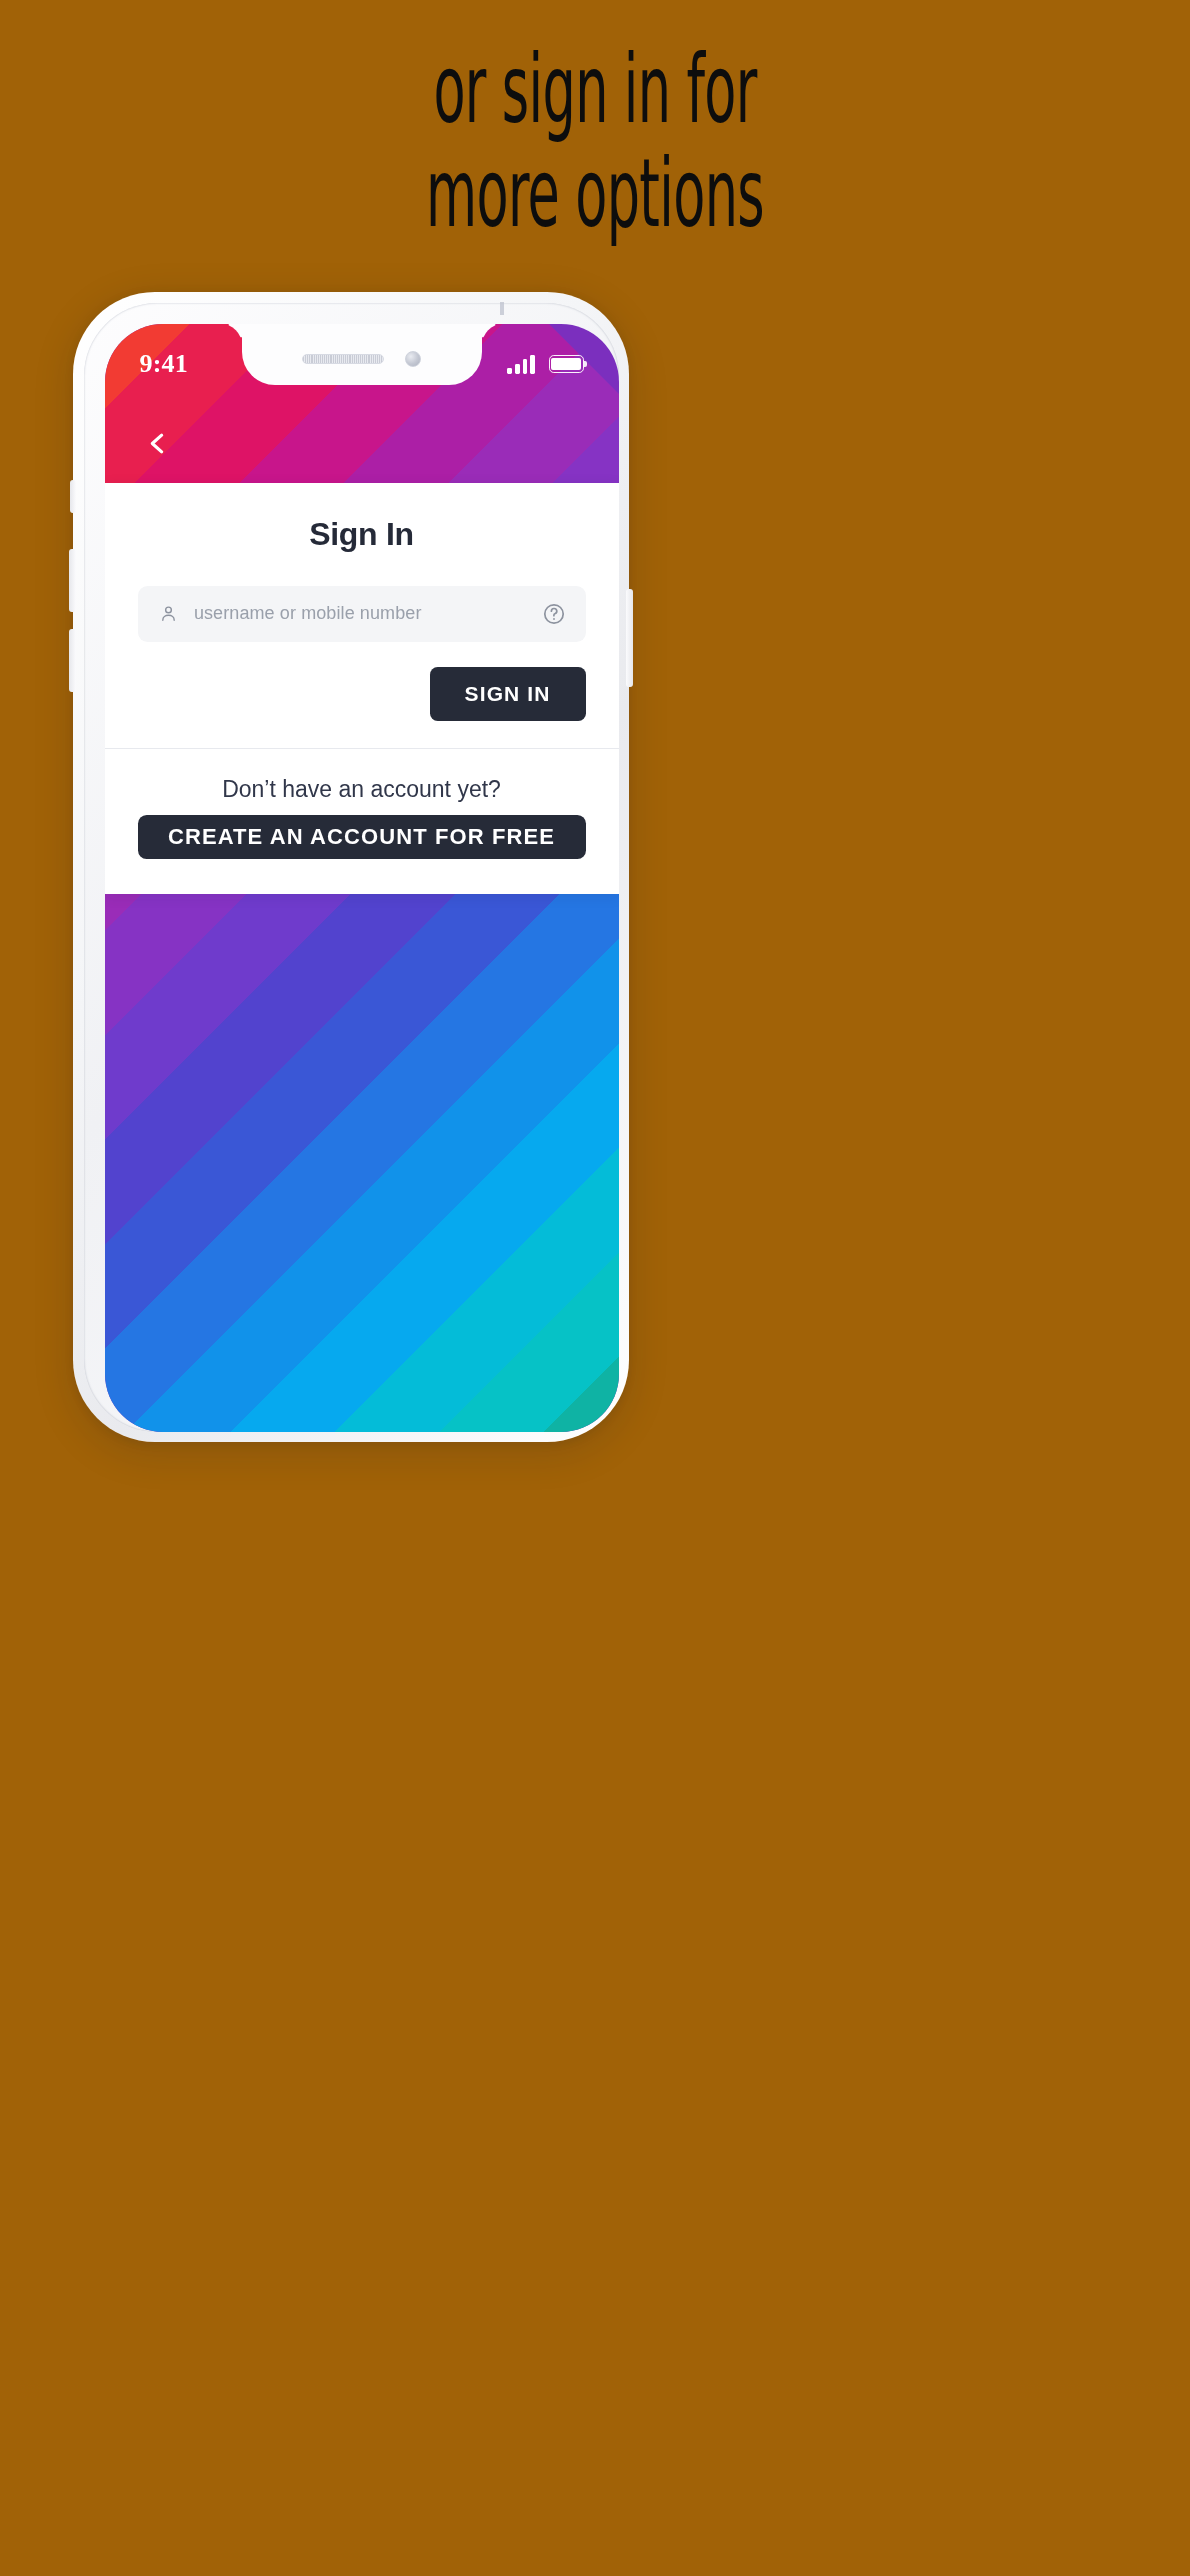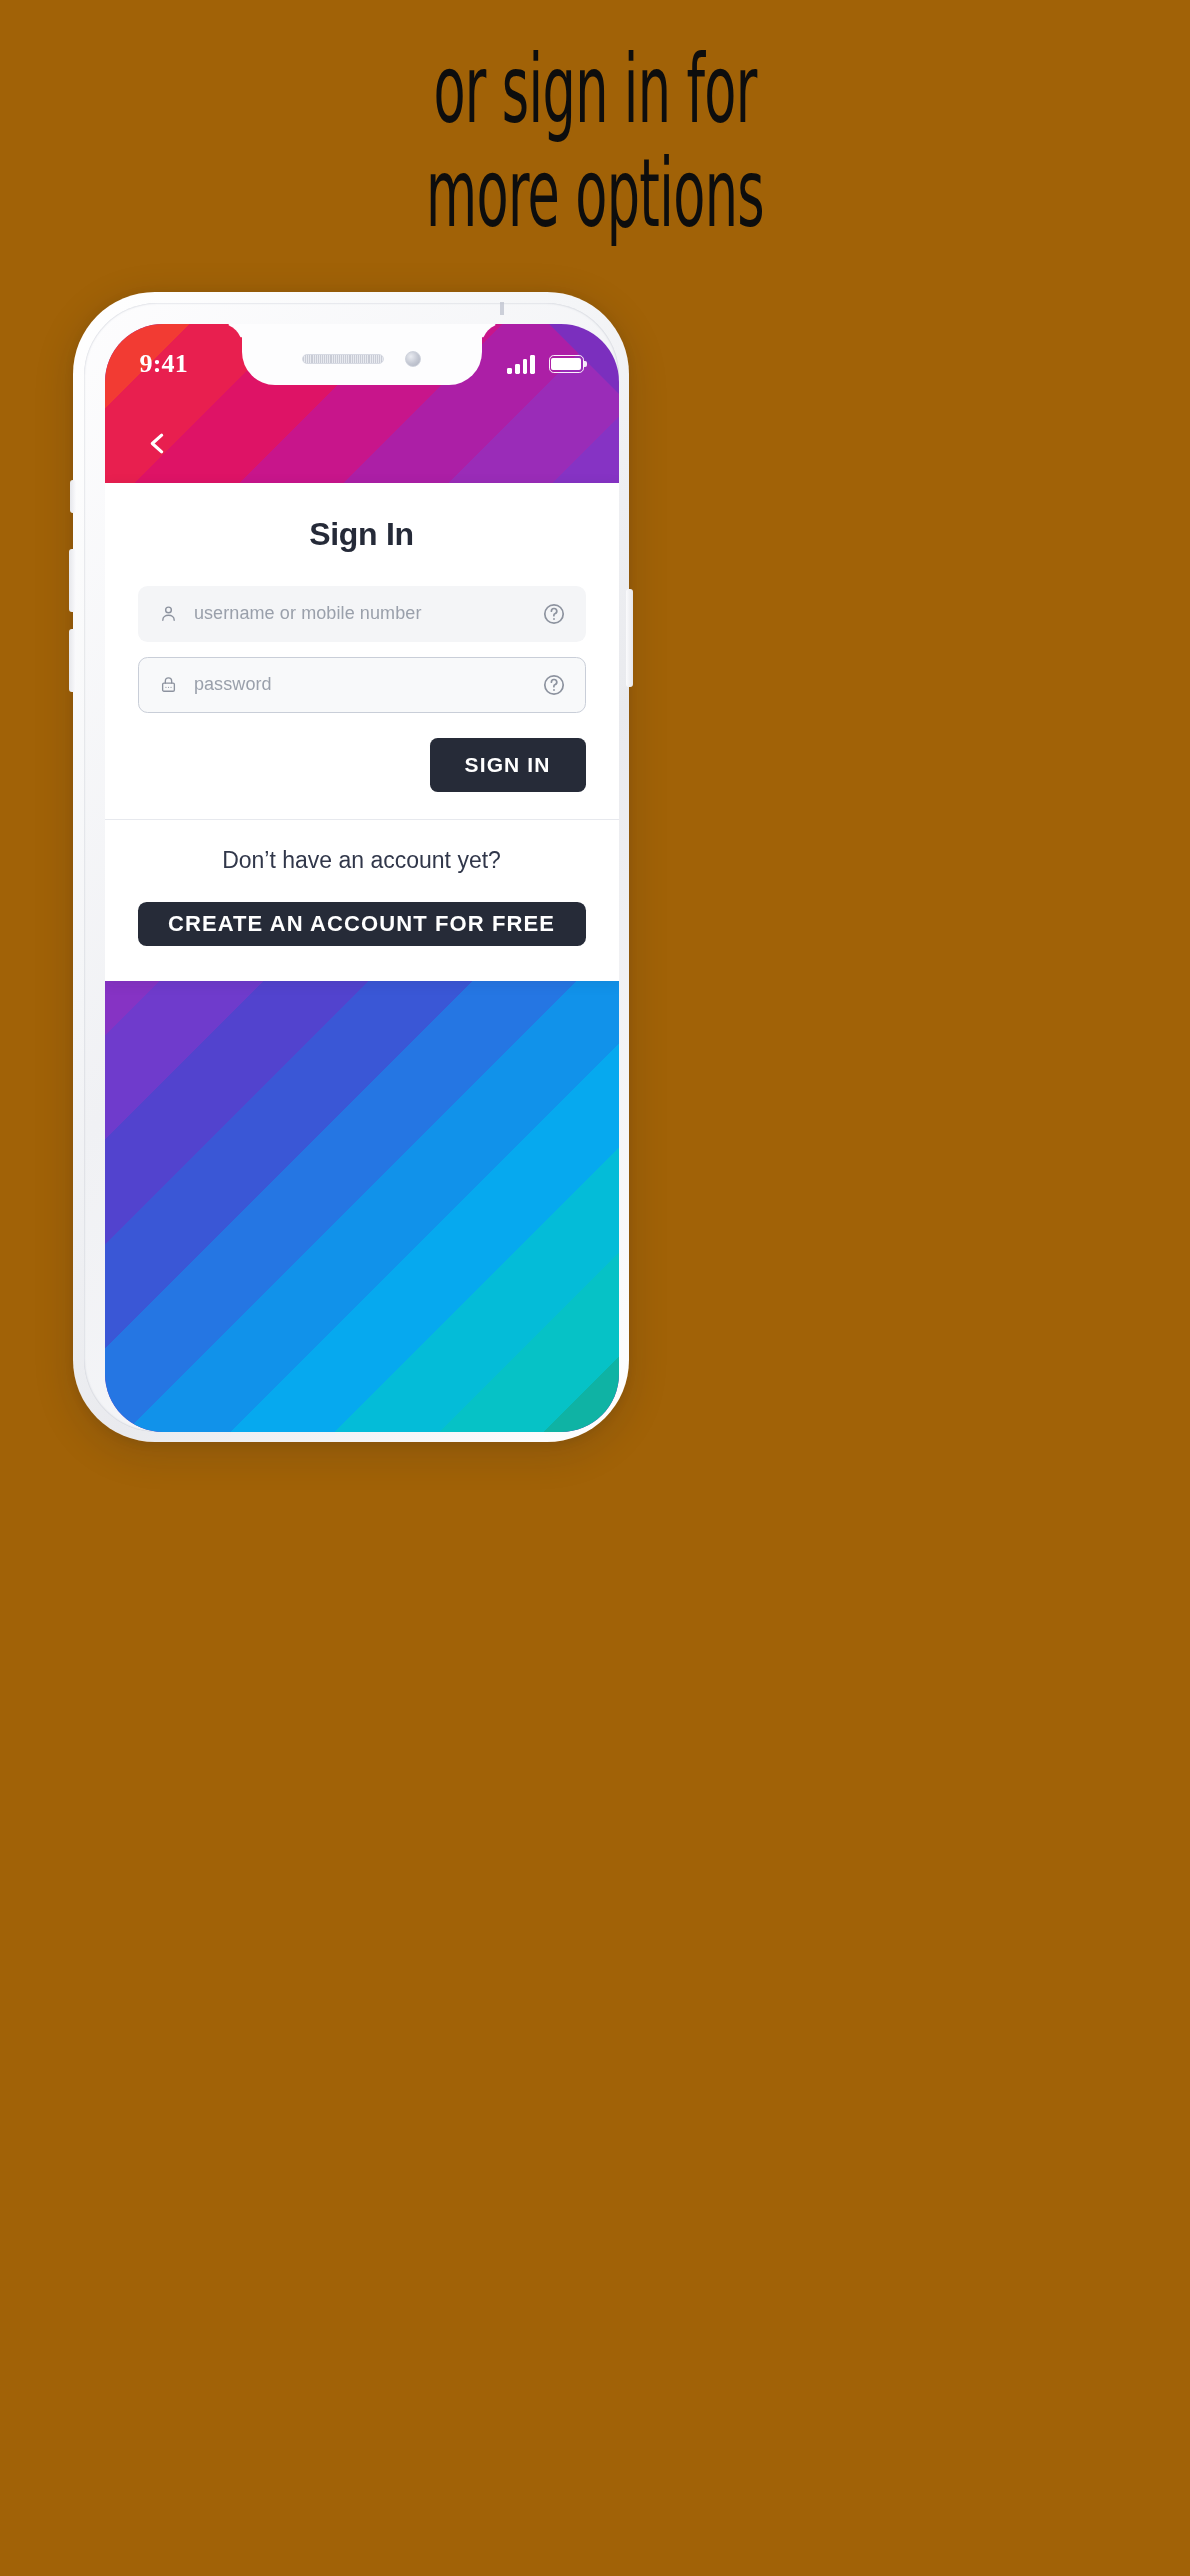--- a/index.html
+++ b/index.html
@@ -158,21 +158,21 @@
     padding:0 35px; height:54px; font-size:21px; font-weight:700;
     letter-spacing:1.1px;
     font-family:"Liberation Sans Narrow","Liberation Sans", sans-serif;
     cursor:pointer;
   }
 
   .card-divider { height:1px; background:#e7e9ee; width:100%; }
 
   .card-bottom { padding:27px 33px 35px; }
   .no-account {
-    text-align:center; font-size:23px; color:#31374a; margin-bottom:28px;
+    text-align:center; font-size:23px; color:#31374a; margin-bottom:12px;
     font-family:"Liberation Sans Narrow","Liberation Sans", sans-serif;
   }
   .btn-create {
     display:block; width:100%; height:44px; border:none; border-radius:8.6px;
     background:#262b38; color:#fff; font-size:22px; font-weight:700;
     letter-spacing:1.1px;
     font-family:Liberation Sans, sans-serif;
     cursor:pointer;
   }
 </style>
@@ -244,39 +244,20 @@
                 <span class="ph">username or mobile number</span>
                 <span class="help">
                   <svg viewBox="0 0 24 24" fill="none" stroke="#8d939f" stroke-width="1.7" stroke-linecap="round" stroke-linejoin="round">
                     <circle cx="12" cy="12" r="9.2"></circle>
                     <path d="M9.4 9.2a2.7 2.7 0 1 1 3.4 2.6c-.6.2-.9.7-.9 1.4v.5"></path>
                     <circle cx="12" cy="17" r="0.9" fill="#8d939f" stroke="none"></circle>
                   </svg>
                 </span>
               </div>
 
-              <div class="field bordered">
-                <span class="lead-icon">
-                  <svg viewBox="0 0 24 24" fill="none" stroke="#8d939f" stroke-width="1.7" stroke-linecap="round" stroke-linejoin="round">
-                    <rect x="4.6" y="10.2" width="14.8" height="10.3" rx="1.6"></rect>
-                    <path d="M8 10.2V7.6a4 4 0 0 1 8 0v2.6"></path>
-                    <circle cx="8.8" cy="15.6" r="0.75" fill="#8d939f" stroke="none"></circle>
-                    <circle cx="12" cy="15.6" r="0.75" fill="#8d939f" stroke="none"></circle>
-                    <circle cx="15.2" cy="15.6" r="0.75" fill="#8d939f" stroke="none"></circle>
-                  </svg>
-                </span>
-                <span class="ph">password</span>
-                <span class="help">
-                  <svg viewBox="0 0 24 24" fill="none" stroke="#8d939f" stroke-width="1.7" stroke-linecap="round" stroke-linejoin="round">
-                    <circle cx="12" cy="12" r="9.2"></circle>
-                    <path d="M9.4 9.2a2.7 2.7 0 1 1 3.4 2.6c-.6.2-.9.7-.9 1.4v.5"></path>
-                    <circle cx="12" cy="17" r="0.9" fill="#8d939f" stroke="none"></circle>
-                  </svg>
-                </span>
-              </div>
 
               <div class="signin-row">
                 <button class="btn-signin">SIGN IN</button>
               </div>
             </div>
 
             <div class="card-divider"></div>
 
             <div class="card-bottom">
               <div class="no-account">Don’t have an account yet?</div>

